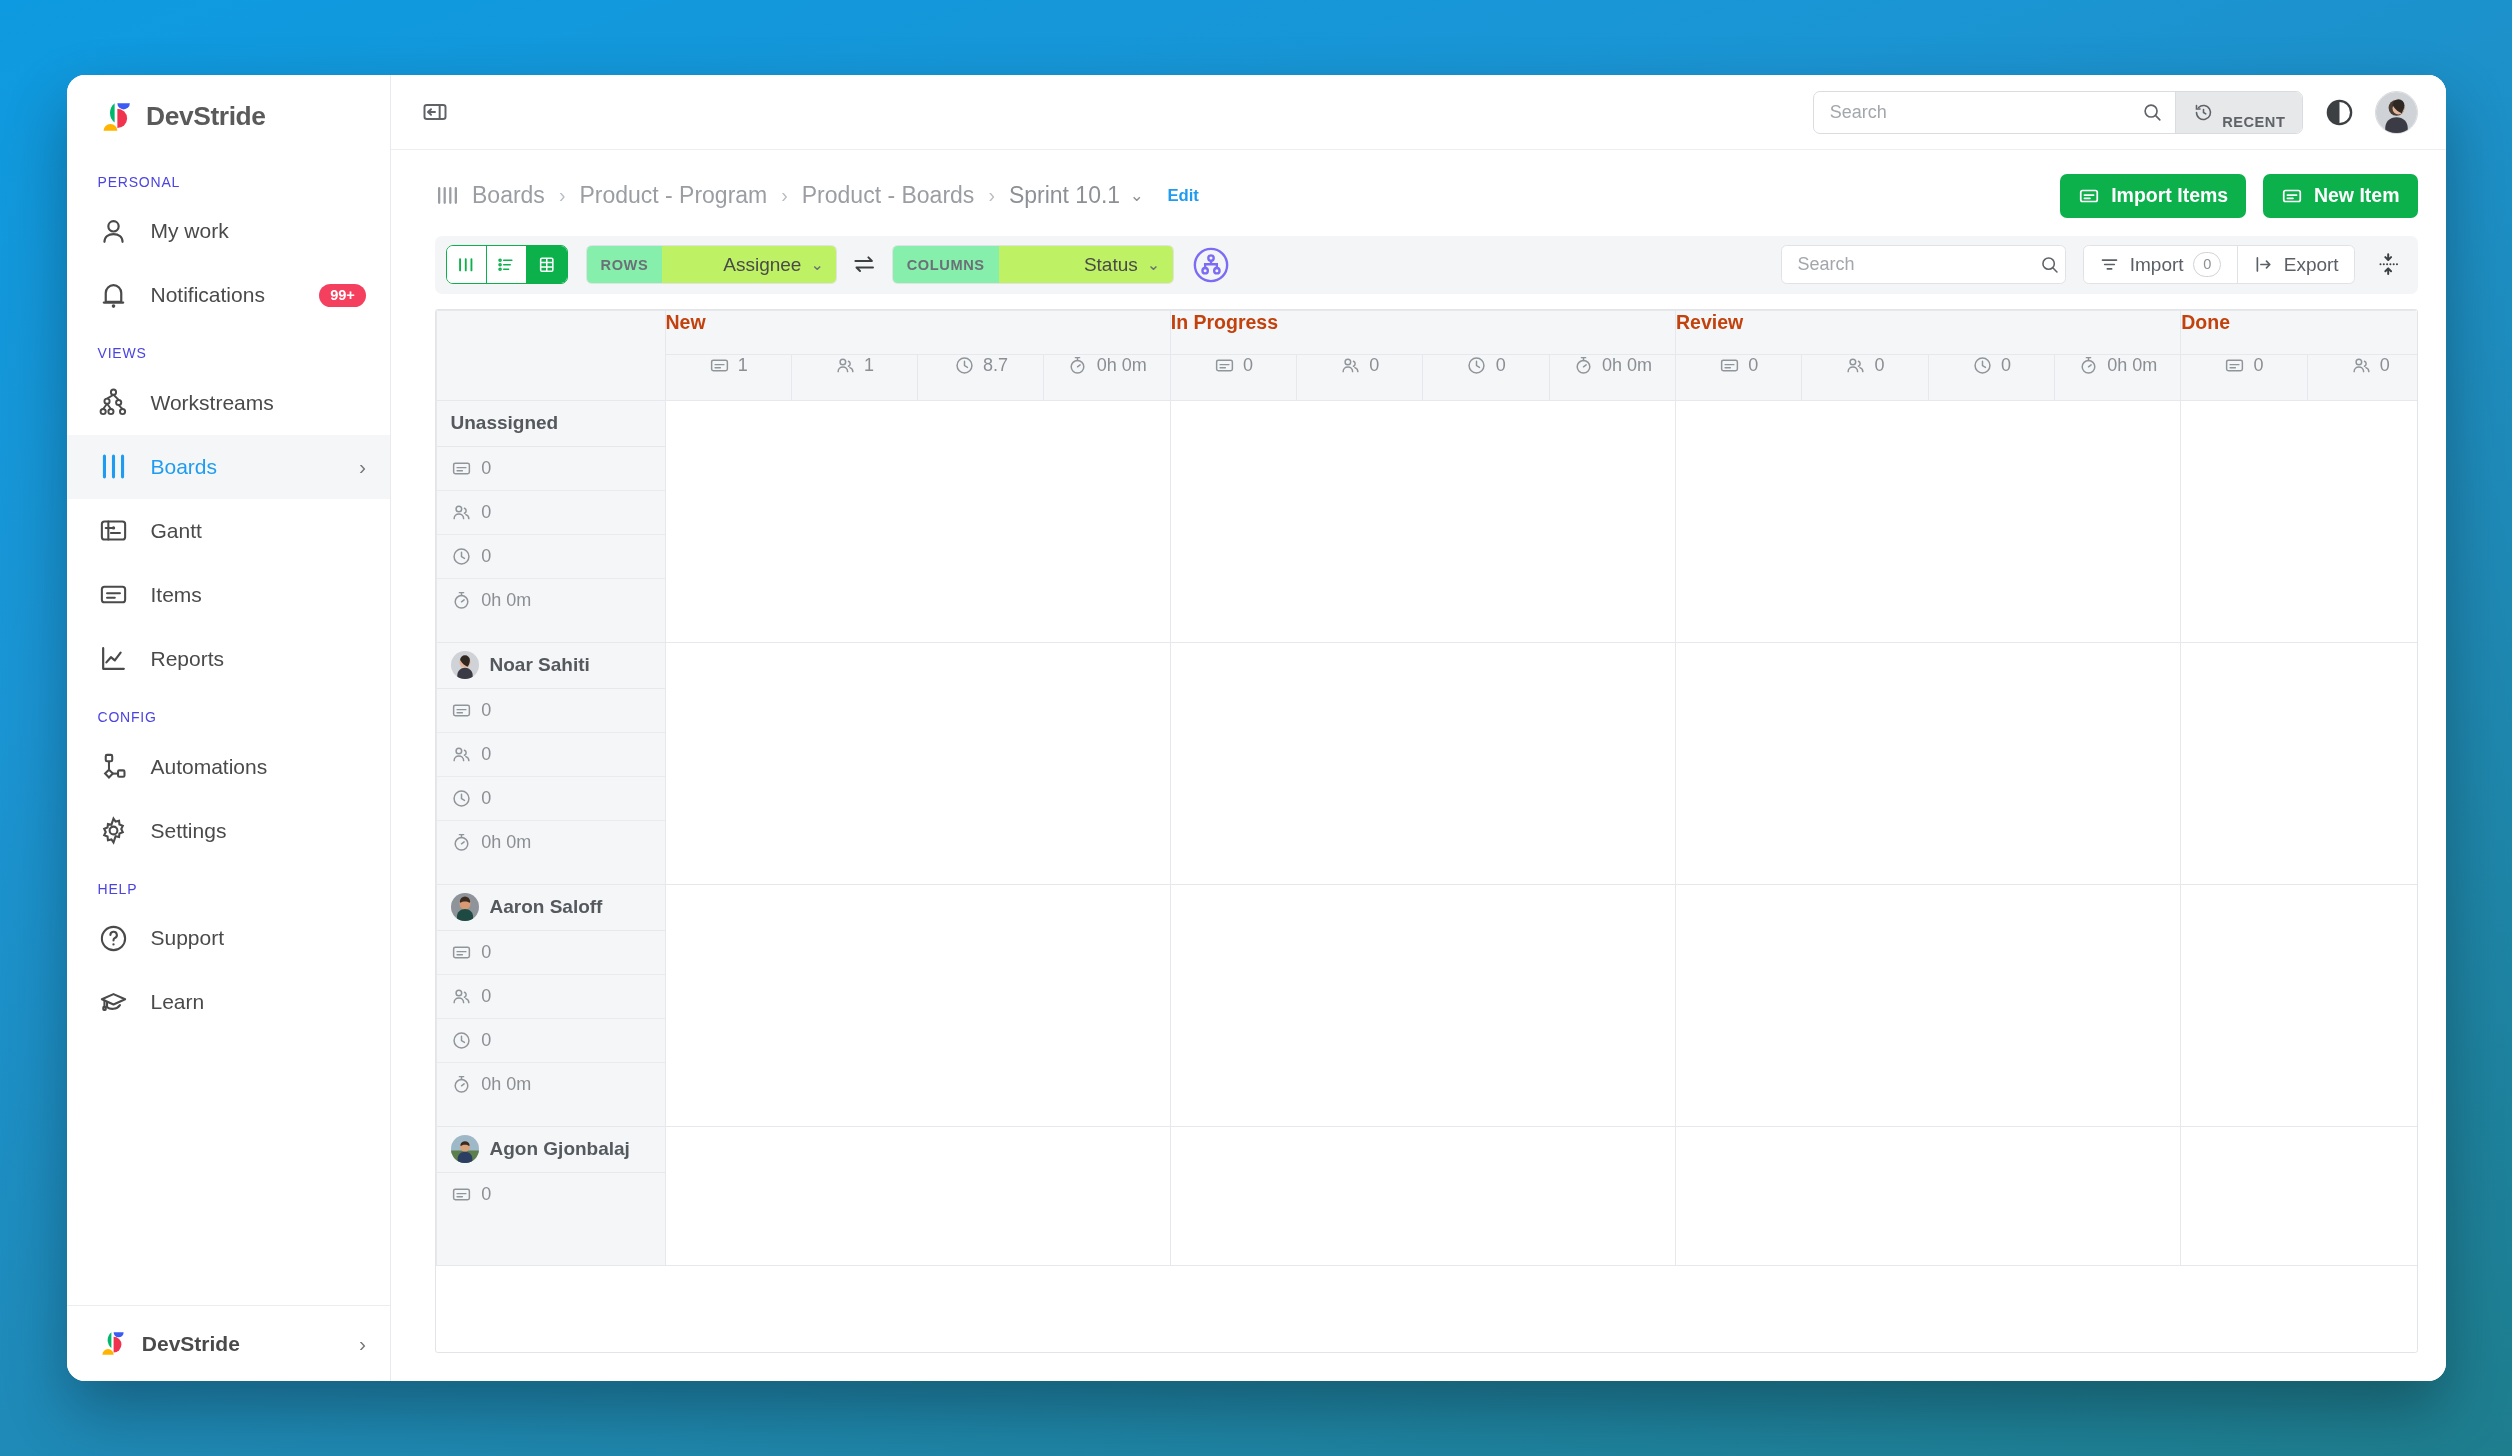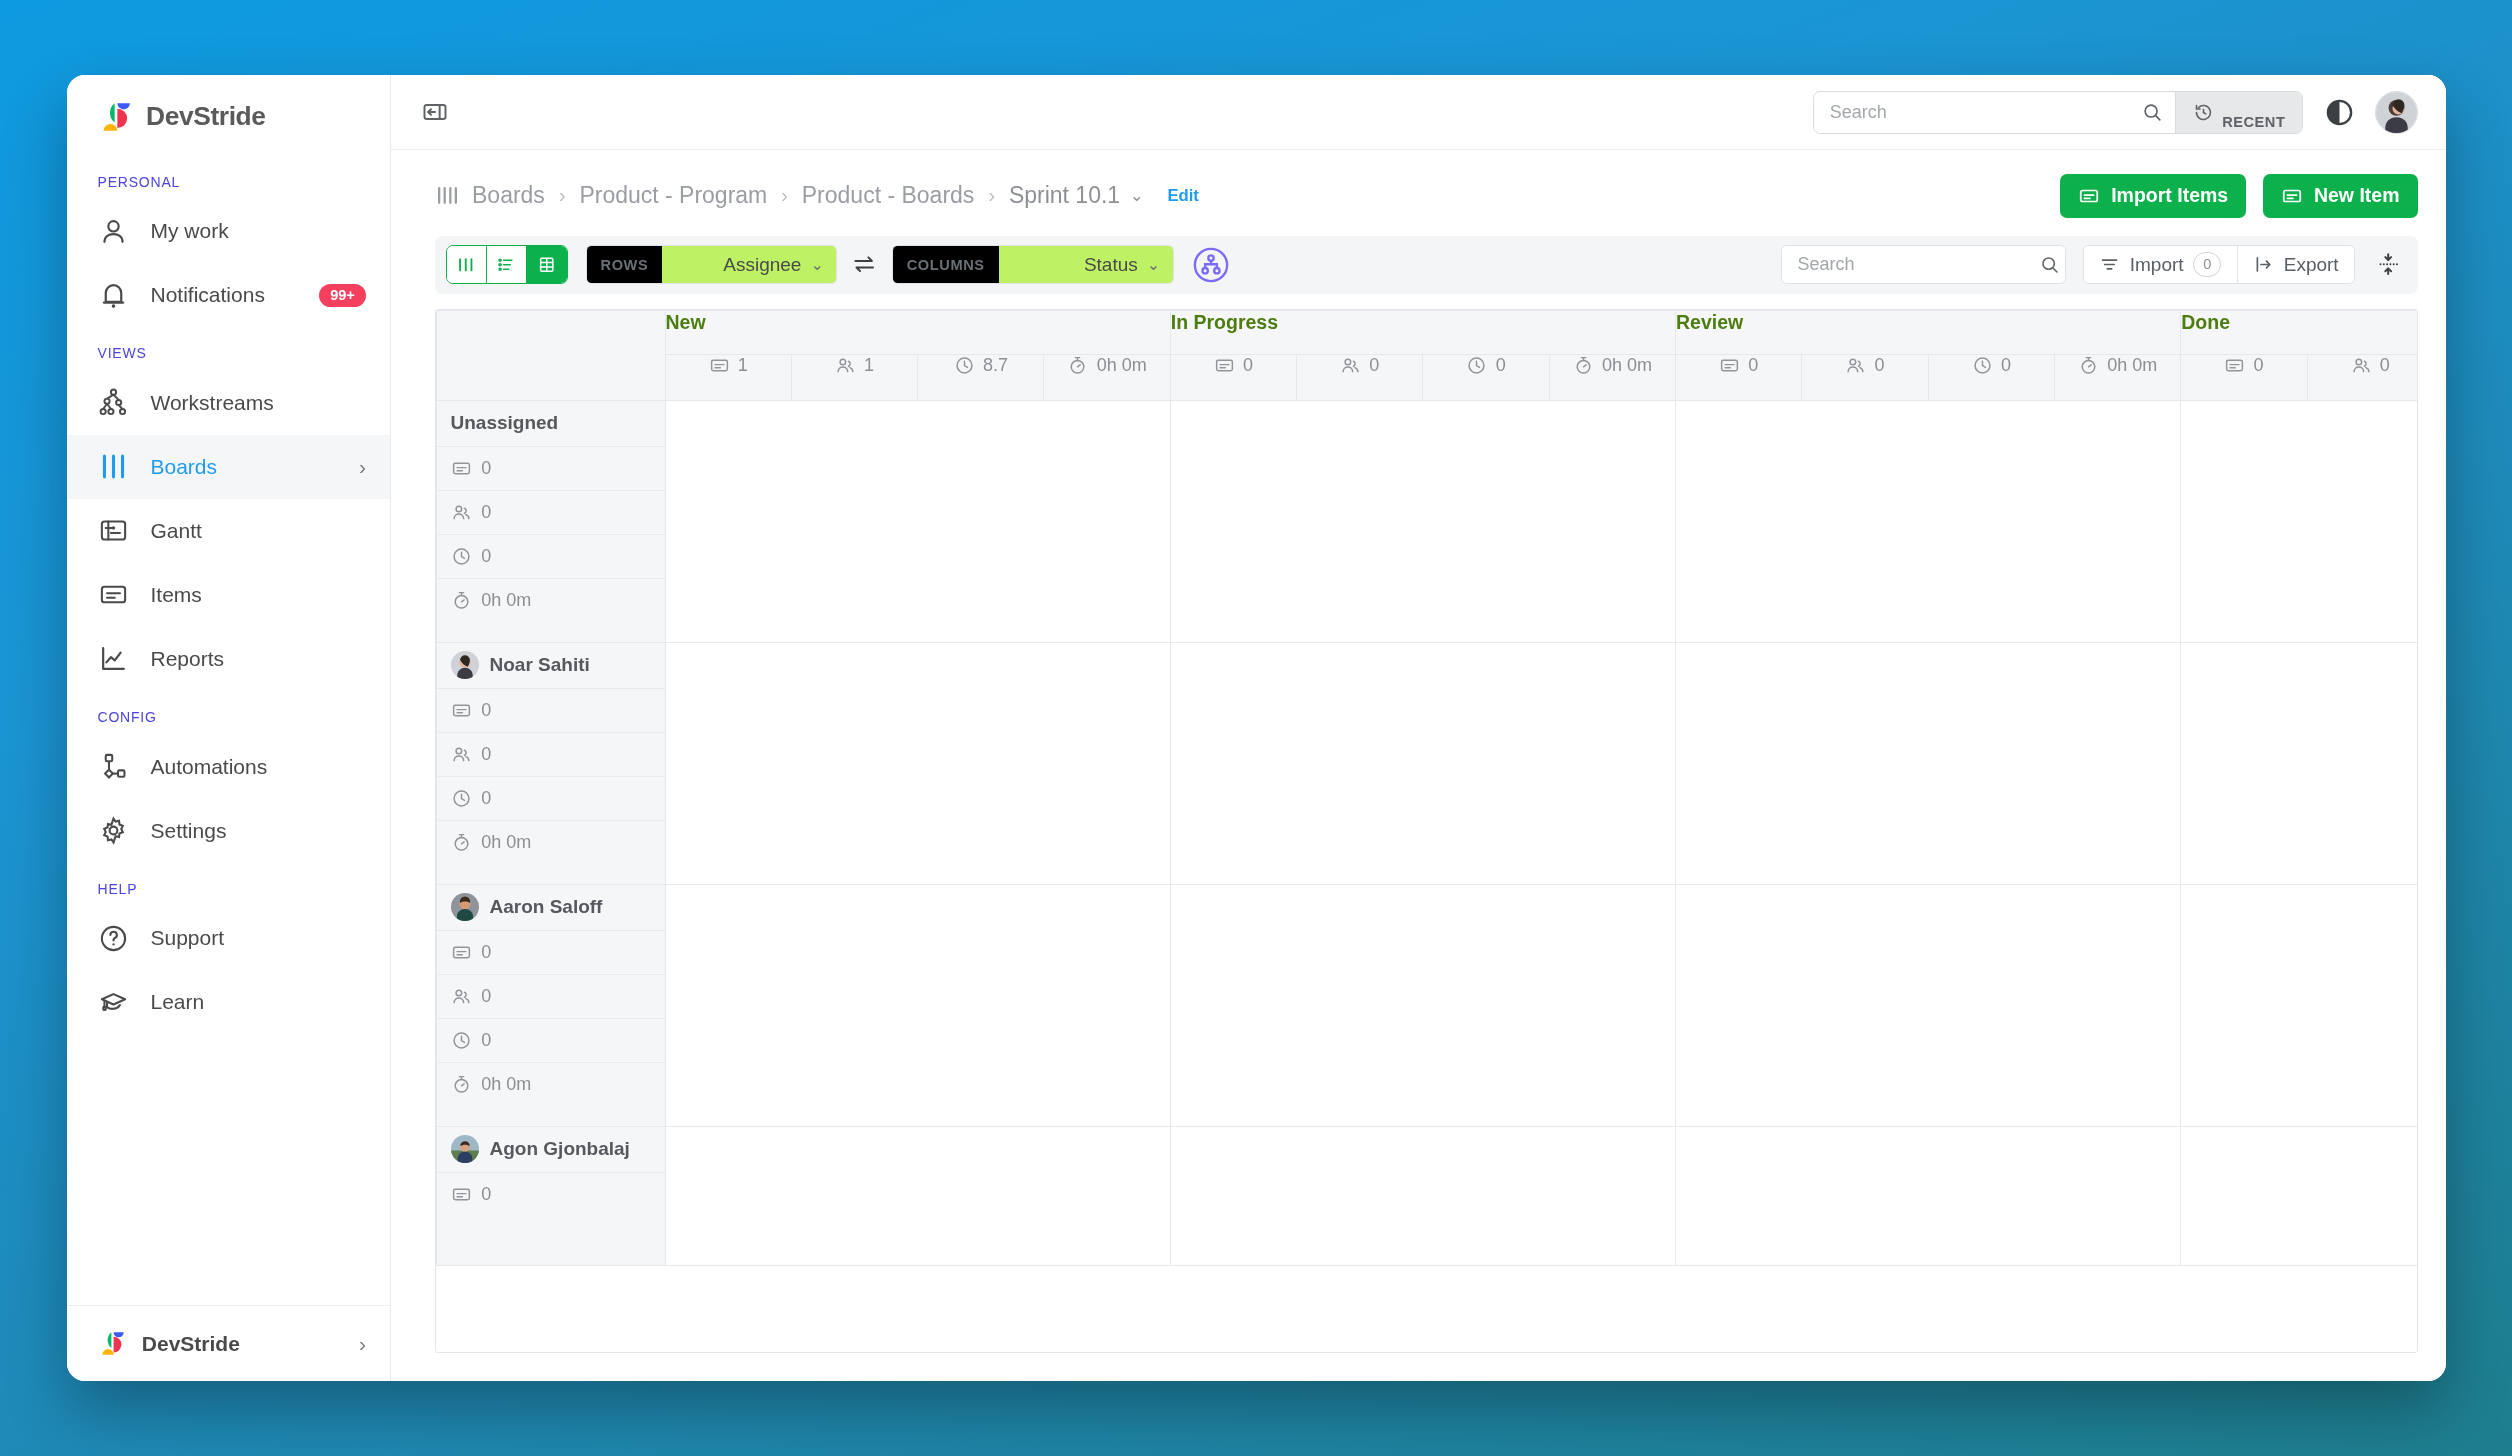--- a/index.html
+++ b/index.html
@@ -142,21 +142,21 @@
   .seg-btn {
     width: 40px; display: flex; align-items: center; justify-content: center;
     cursor: pointer; background: #fff; border-right: 1.4px solid #0cb14b;
   }
   .seg-btn:last-child { border-right: 0; }
   .seg-btn.on { background: #0cb14b; }
 
   .picker { display: flex; align-items: center; height: 39px; margin-left: 18px;
     border-radius: 5.6px; overflow: hidden; border: 1.4px solid #e0e2e5; }
   .picker-label {
-    background: #000000; color: #6b7076; font-size: 14.6px; font-weight: 700;
+    background: #86efac; color: #6b7076; font-size: 14.6px; font-weight: 700;
     letter-spacing: 0.6px; padding: 0 14px; height: 100%;
     display: flex; align-items: center;
   }
   .picker-value {
     background: #bef264; font-size: 19px; color: #4a4a4a;
     padding: 0 12.5px 0 15.3px; height: 100%; min-width: 174px;
     display: flex; align-items: center; justify-content: flex-end; gap: 9px;
     cursor: pointer;
   }
   .picker-value .cv { font-size: 16px; color: #6b7076; }
@@ -192,21 +192,21 @@
     flex: 1 1 auto; margin: 15.3px 28px 28px 44px;
     border: 1.4px solid #e2e4e7; border-radius: 2.8px;
     overflow: hidden; position: relative; background: #fff;
   }
   table.board { border-collapse: collapse; table-layout: fixed; width: 2251px; }
   table.board th, table.board td { border: 0.7px solid #e6e8eb; padding: 0; vertical-align: top; }
 
   .corner-cell { width: 229px; background: #f5f6f7; }
   .grp-head {
     background: #f5f6f7; height: 44px;
-    font-size: 19.5px; font-weight: 700; color: #4d7c0f;
+    font-size: 19.5px; font-weight: 700; color: #c2410c;
     text-align: left; padding: 0 18px; vertical-align: middle;
   }
   .met-head {
     background: #f5f6f7; height: 46px; vertical-align: middle;
     font-weight: 400;
   }
   .met-cell-inner {
     display: flex; align-items: center; justify-content: center; gap: 8.3px;
     font-size: 18px; color: #8b8f94;
   }

